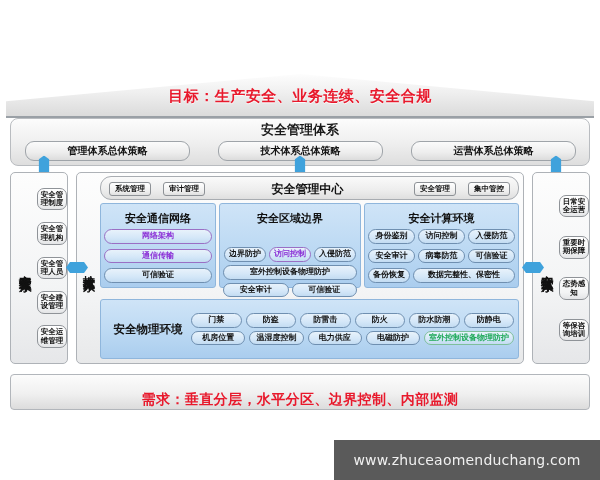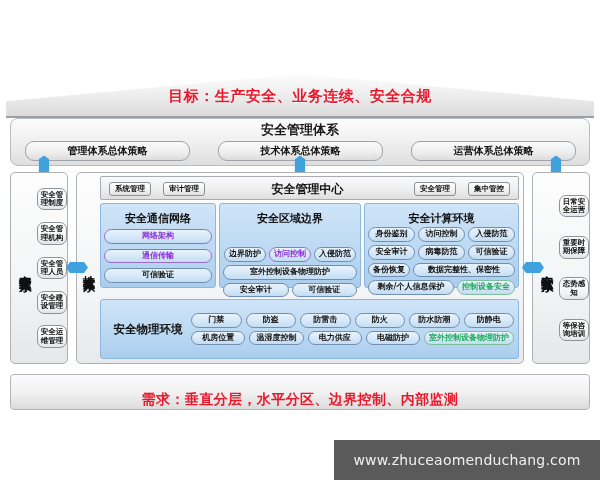--- a/index.html
+++ b/index.html
@@ -116,21 +116,21 @@
     background: linear-gradient(180deg,#fdfdfd 0%,#f4f5f6 60%,#e8e9ea 100%);
     border: 1px solid #aeb2b7; border-radius: 5px;
     display: flex;
   }
   .center .v-label { width: 18px; margin-left: 3px; font-size: 12px; }
   .center-inner { flex: 1; padding: 3px 4px 4px 2px; display:flex; flex-direction:column; }
 
   .mgmt-center {
     position: relative; height: 24px;
     background: linear-gradient(180deg,#fafafa 0%, #ededed 60%, #dfdfdf 100%);
-    border: 1px solid #a8acb1; border-radius: 2px;
+    border: 1px solid #a8acb1; border-radius: 11px;
     margin-bottom: 3px;
   }
   .mgmt-center .mc-title {
     position:absolute; left:0; right:4px; top:4px; text-align:center;
     font-size: 12px; font-weight:bold; color:#111;
   }
   .mc-chip {
     position:absolute; top: 5px; height: 14px; padding: 0 5px;
     border: 1px solid #8d9196; border-radius: 3px;
     background: linear-gradient(180deg,#ffffff 0%, #efefef 70%, #e0e0e0 100%);
@@ -286,24 +286,20 @@
               <div class="item grow">入侵防范</div>
             </div>
             <div class="prow">
               <div class="item grow">安全审计</div>
               <div class="item grow">病毒防范</div>
               <div class="item grow">可信验证</div>
             </div>
             <div class="prow">
               <div class="item">备份恢复</div>
               <div class="item grow">数据完整性、保密性</div>
-            </div>
-            <div class="prow">
-              <div class="item grow">剩余/个人信息保护</div>
-              <div class="item green">控制设备安全</div>
             </div>
           </div>
         </div>
 
       </div>
 
       <div class="phys">
         <div class="phys-title">安全物理环境</div>
         <div class="phys-grid">
           <div class="phys-row">

